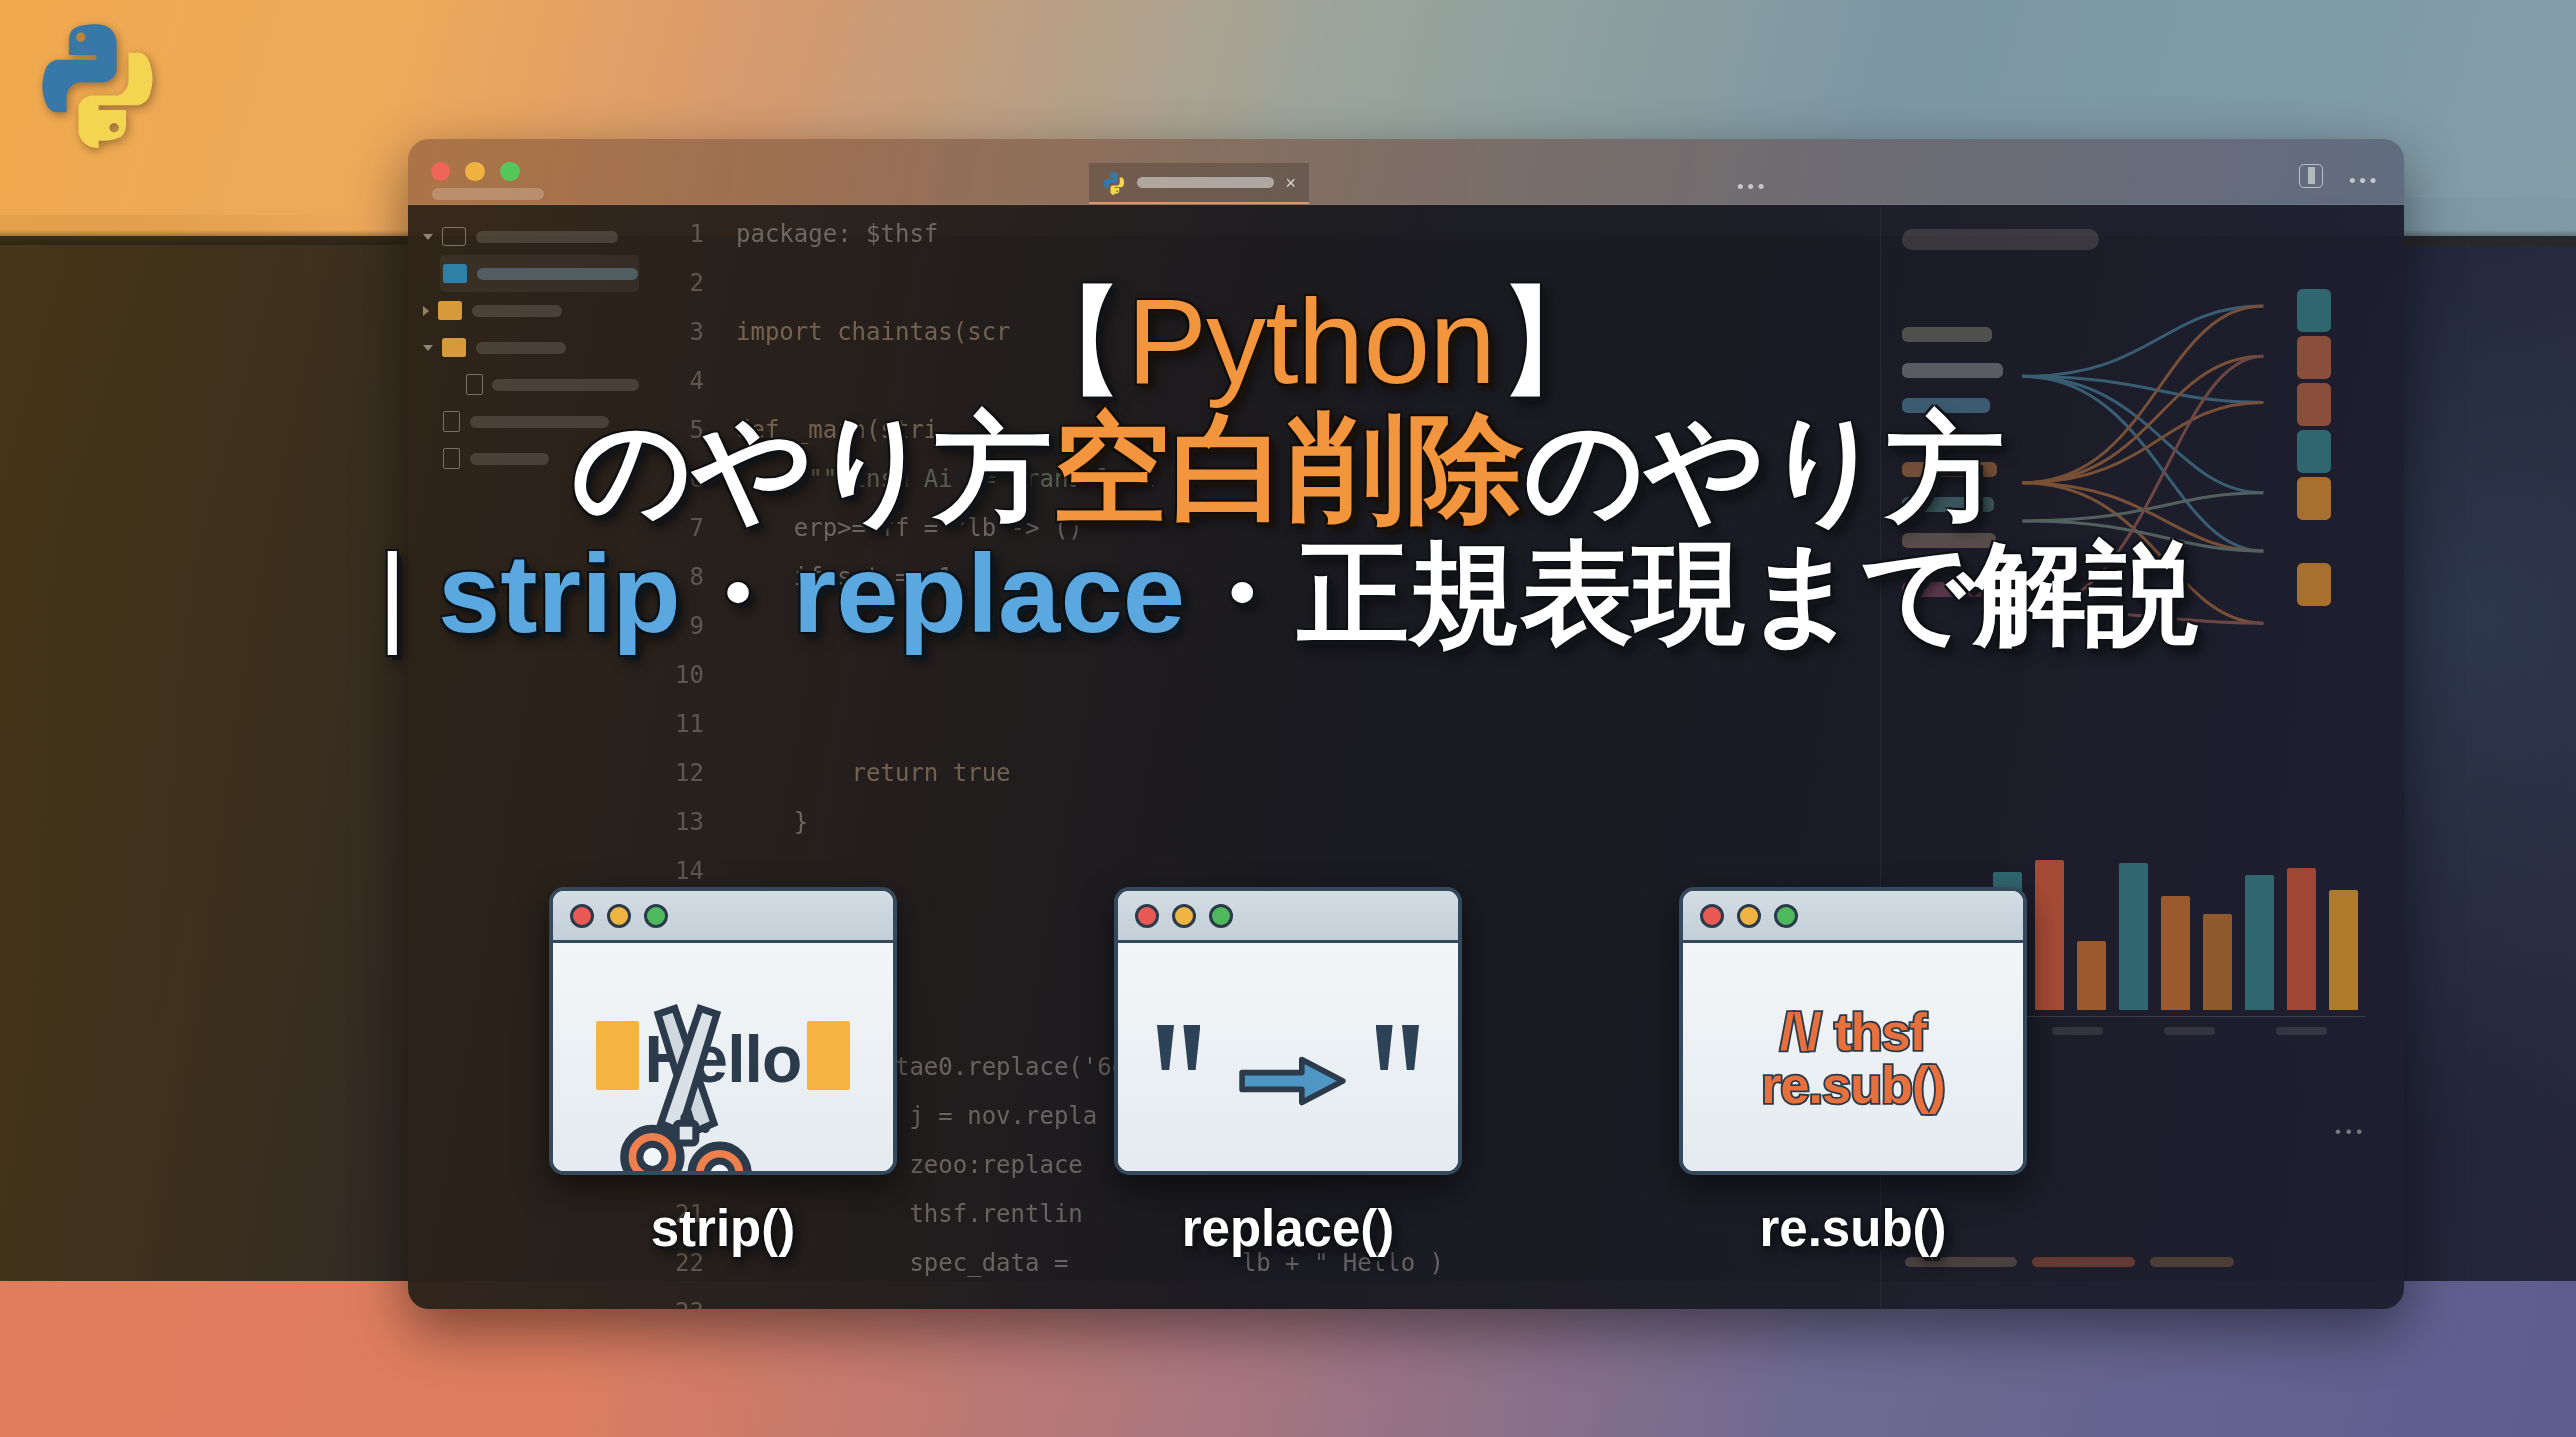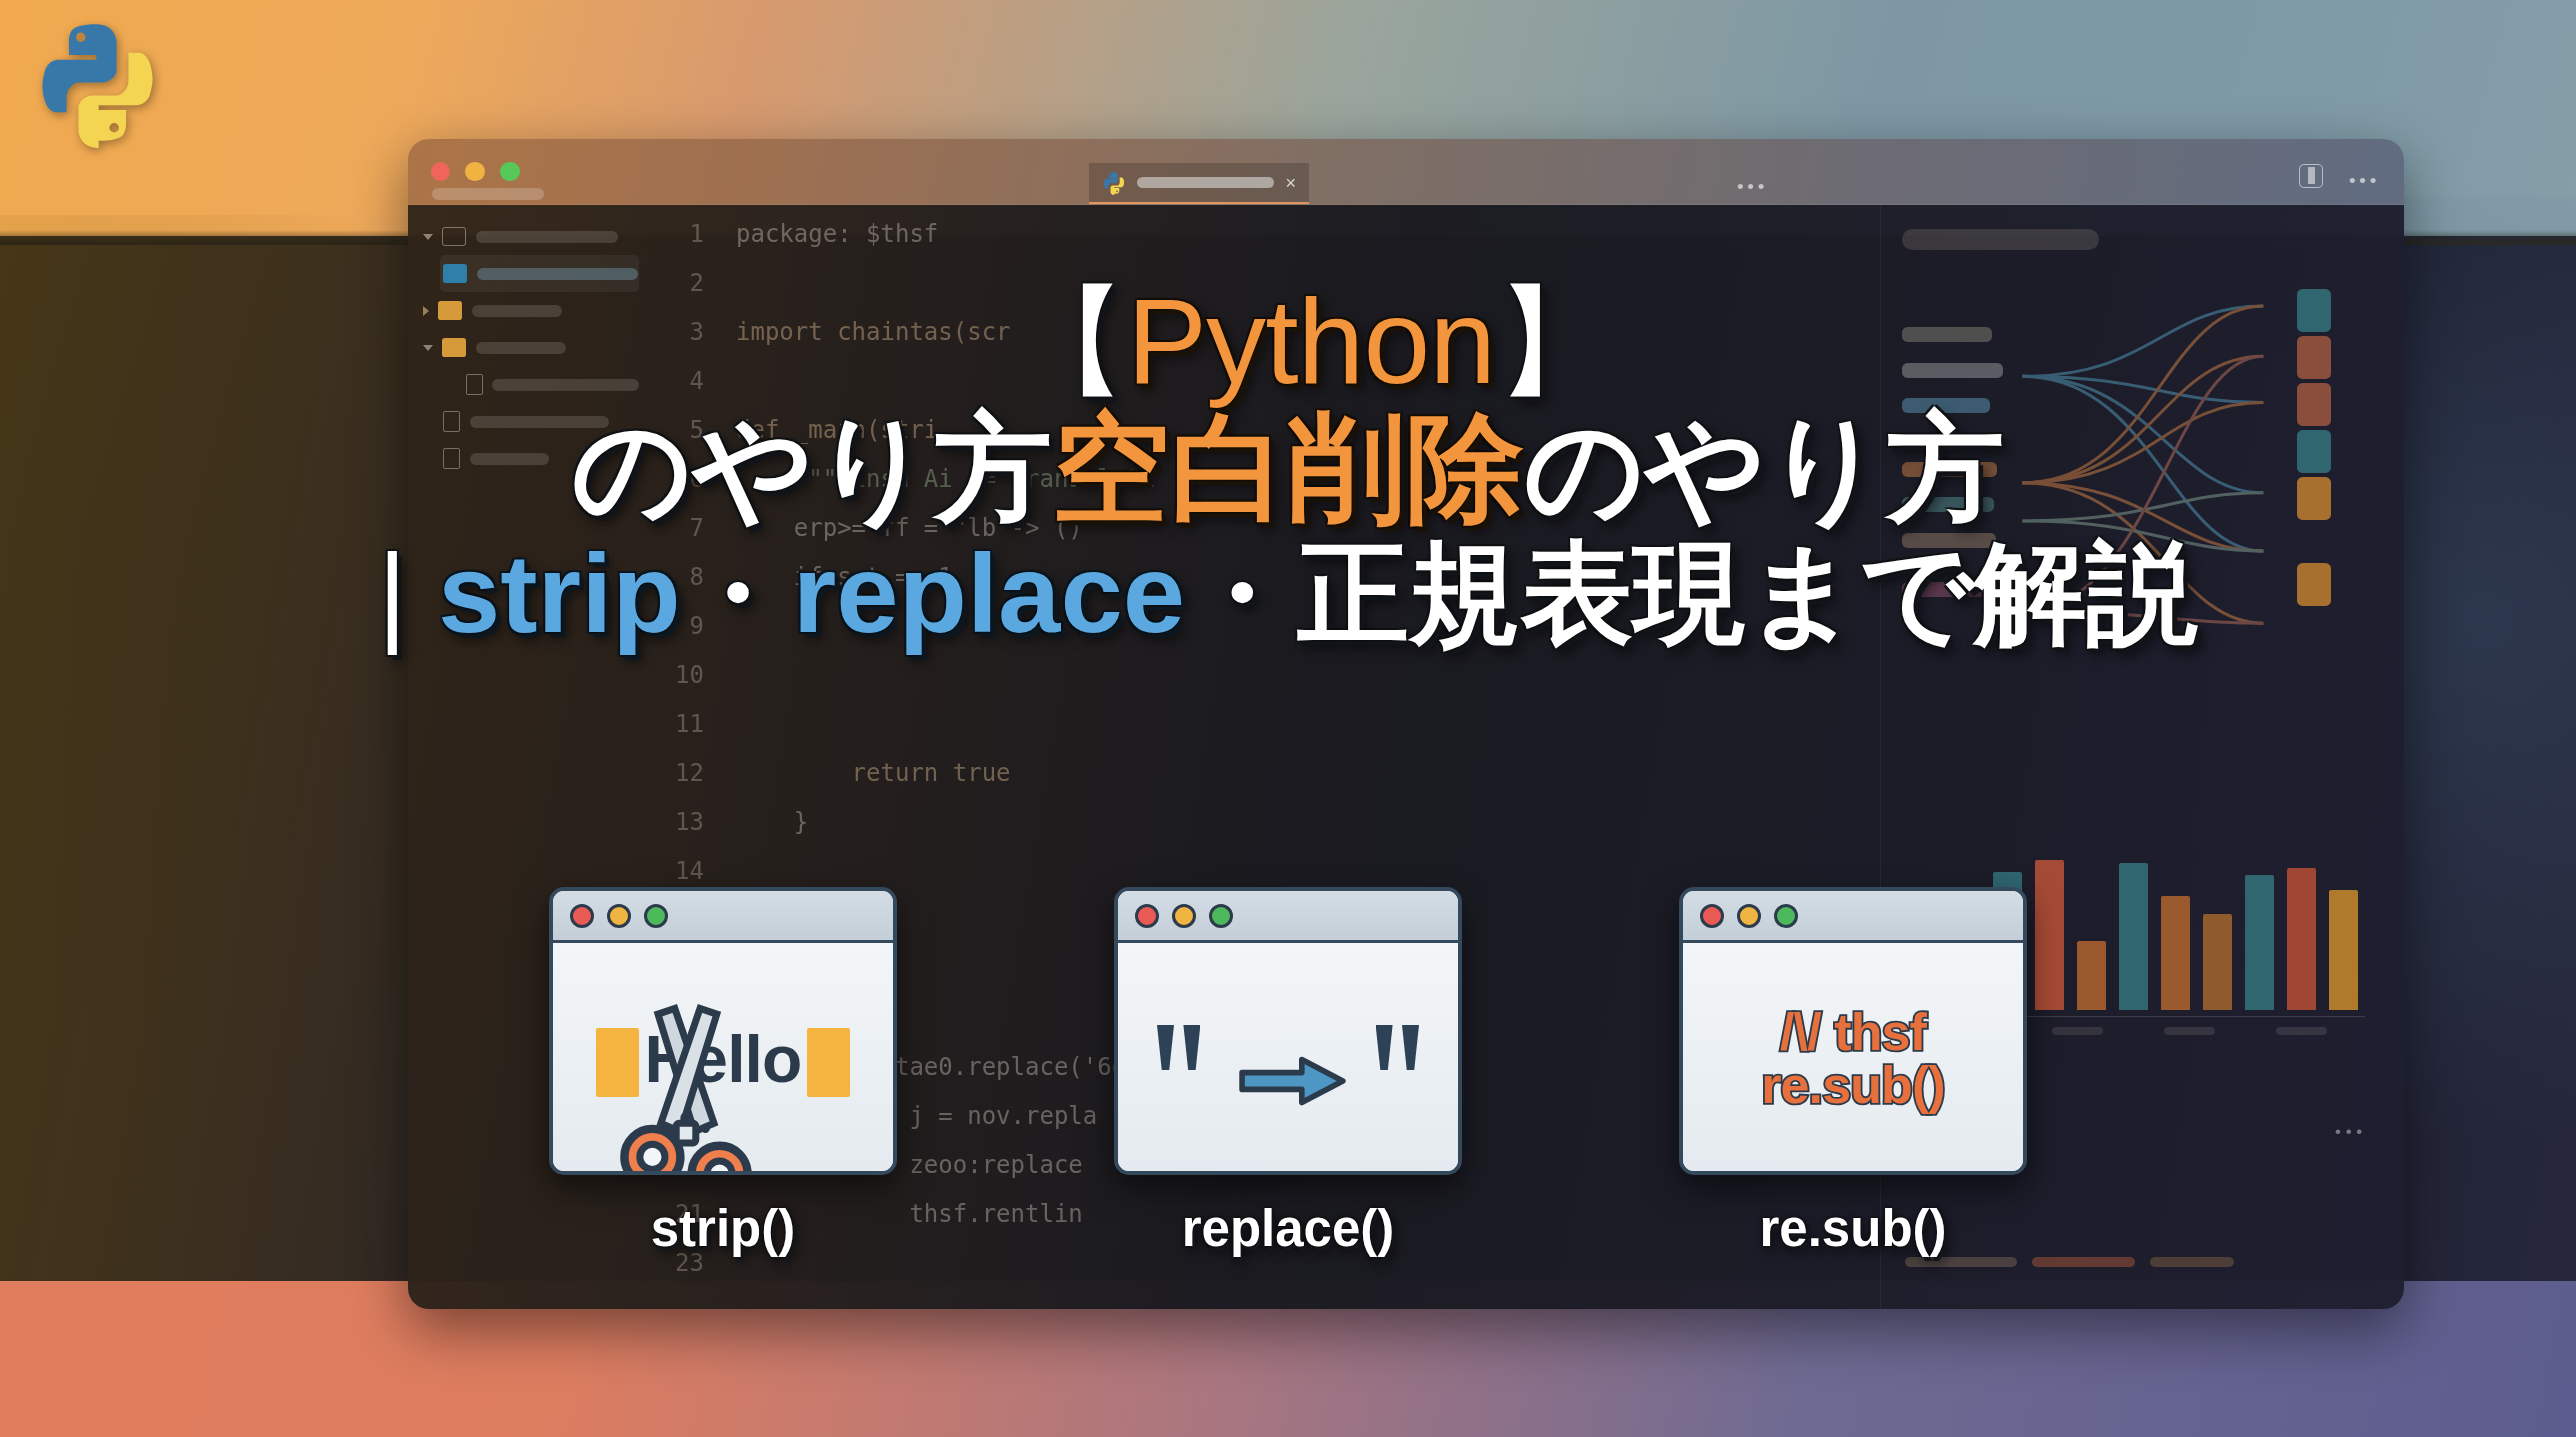--- a/index.html
+++ b/index.html
@@ -184,21 +184,21 @@
     border-bottom: 3.7px solid #35495c;
     display: flex; align-items: center; gap: 13px; padding-left: 17px;
   }
   .win-dot { width: 24px; height: 24px; border-radius: 50%; border: 3.7px solid #2b3b4c; }
   .wd-r { background: #ea5a54; } .wd-y { background: #efb441; } .wd-g { background: #4db85c; }
   .win-body { height: 232px; position: relative;
               display: flex; align-items: center; justify-content: center;
               background: linear-gradient(#f3f6f8, #e4eaef); }
 
   
-  .hello-row { display: flex; align-items: flex-end; gap: 5.6px; }
+  .hello-row { display: flex; align-items: flex-start; gap: 5.6px; }
   .ws-block { width: 43px; height: 69px; background: #f5b43f; border-radius: 1.9px; }
   .hello-txt { font-size: 66px; font-weight: 700; color: #2b3b4c; letter-spacing: -0.9px; }
   .scissors { position: absolute; left: 49px; top: 49px; width: 168px; height: 215px; }
 
   
   .q2 { position: absolute; display: flex; gap: 9.4px; }
   .q2 i { display: block; width: 17px; height: 45px; background: #2e4257;
           clip-path: polygon(0 0, 100% 0, 72% 100%, 28% 100%); }
   .q-left { left: 39px; top: 82px; }
   .q-right { right: 39px; top: 82px; }
@@ -369,20 +369,24 @@
             <span class="ln">19</span>
             <span class="ct">            j = nov.repla</span>
           </div>
         <div class="code-line">
             <span class="ln">20</span>
             <span class="ct">            zeoo:replace</span>
           </div>
         <div class="code-line">
             <span class="ln">21</span>
             <span class="ct">            thsf.rentlin</span>
+          </div>
+        <div class="code-line">
+            <span class="ln">22</span>
+            <span class="ct">            spec_data =            lb + " Hello )</span>
           </div>
         <div class="code-line">
             <span class="ln">23</span>
             <span class="ct"></span>
           </div>
 
       </div>
 
       <div class="ed-right">
         <div class="r-pill"></div>

